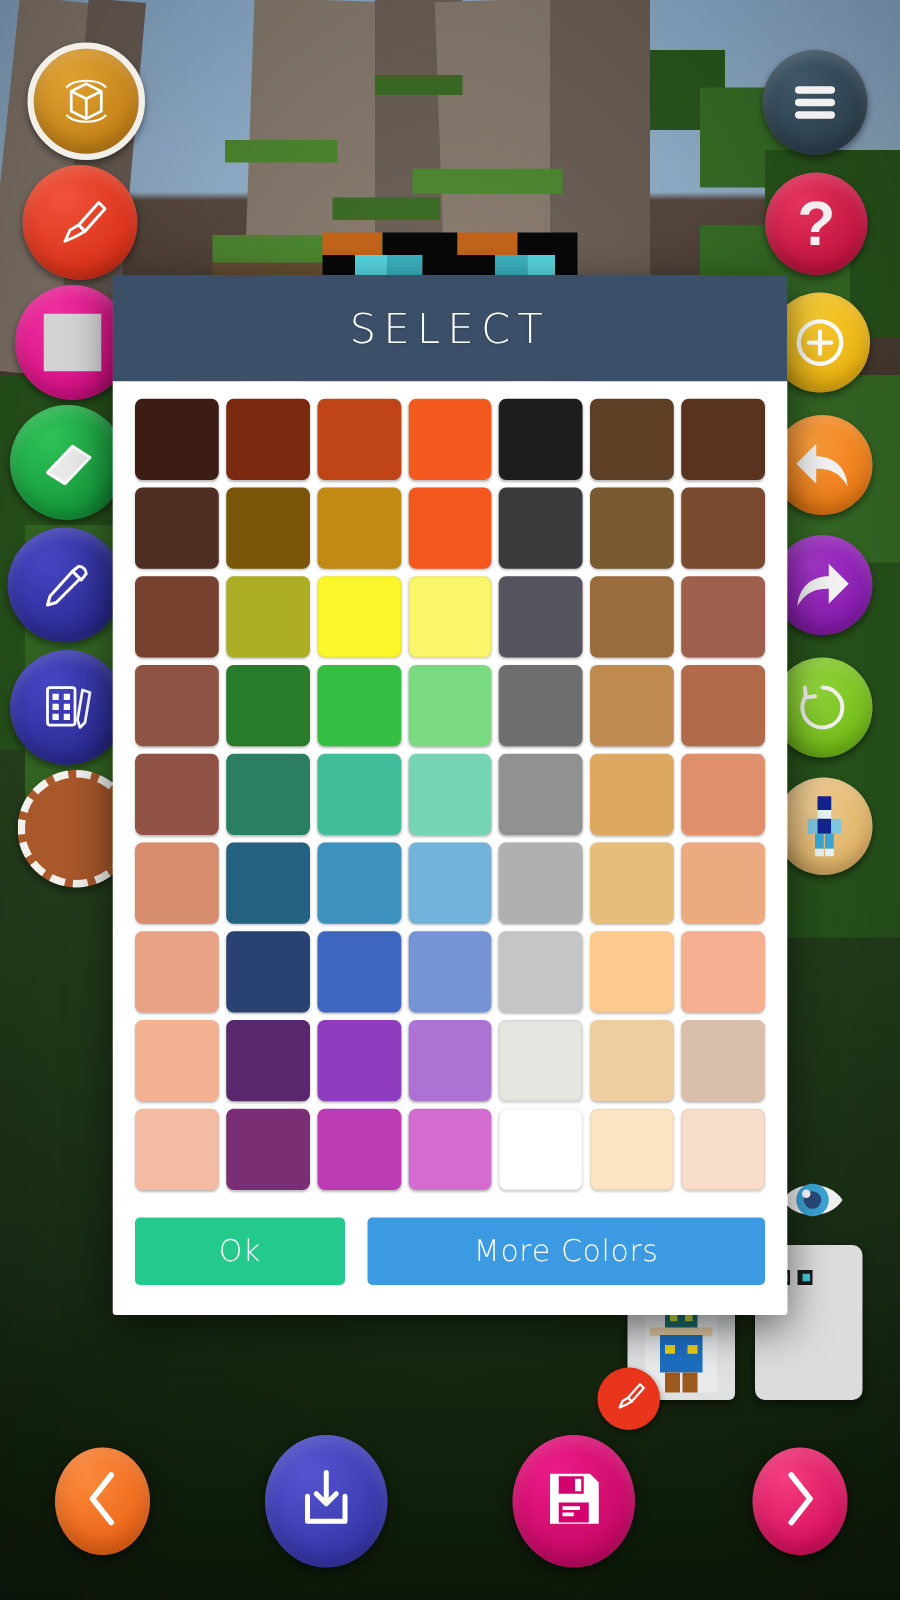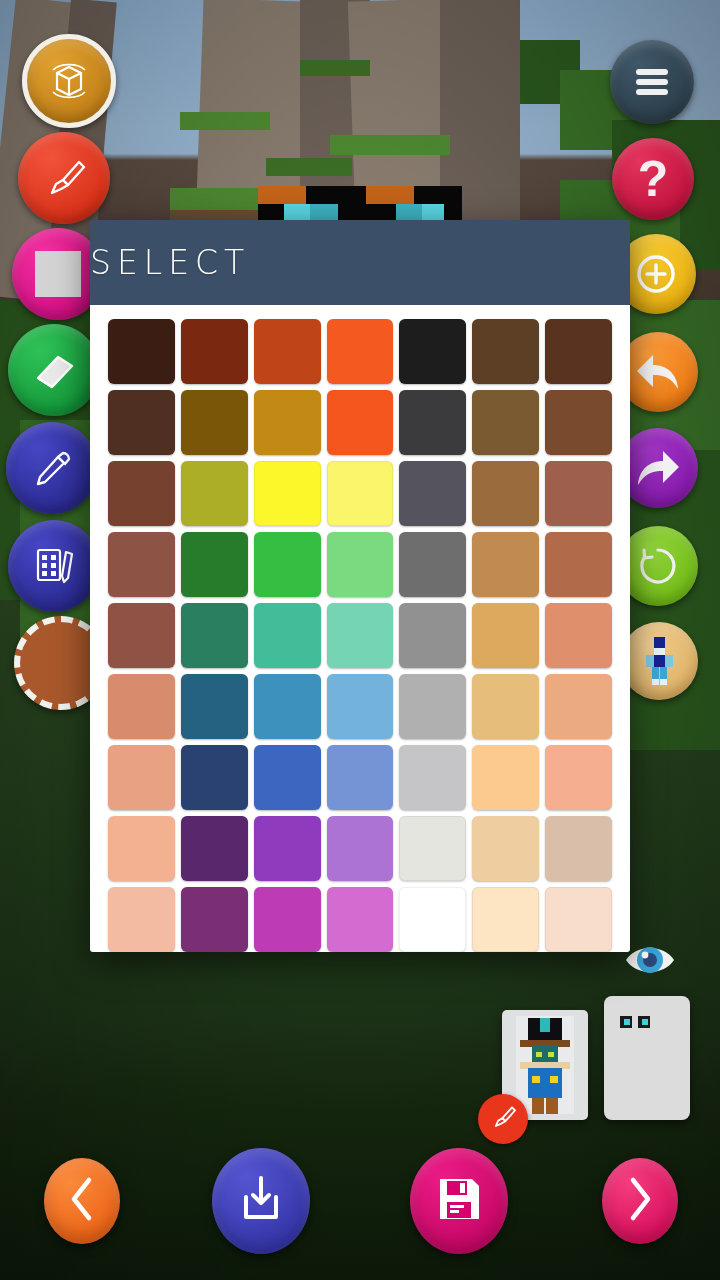--- a/index.html
+++ b/index.html
@@ -54,21 +54,21 @@
   
   #dialog {
     position:absolute; left:90px; top:220px; width:540px;
     border-radius: 3px;
     box-shadow: 0 10px 34px rgba(0,0,0,.55);
     overflow: hidden;
     z-index: 40;
   }
   #dialog-header {
     height: 85px; background:#3b5068;
-    display:flex; align-items:center; justify-content:flex-start;
+    display:flex; align-items:center; justify-content:center;
   }
   #dialog-title {
     color:#ffffff; font-size:33px; letter-spacing:6px; font-weight:300;
     font-family:"DejaVu Sans", sans-serif;
     text-shadow:0 1px 2px rgba(0,0,0,.25);
   }
   #dialog-body { background:#ffffff; padding: 14px 18px 0 18px; }
 
   #color-grid {
     display:grid;
@@ -398,20 +398,24 @@
         <div class="swatch" style="background: rgb(217, 191, 169);"></div>
         <div class="swatch" style="background: rgb(243, 187, 162);"></div>
         <div class="swatch" style="background: rgb(122, 47, 116);"></div>
         <div class="swatch" style="background: rgb(189, 59, 181);"></div>
         <div class="swatch" style="background: rgb(212, 107, 208);"></div>
         <div class="swatch light" style="background: rgb(255, 255, 255);"></div>
         <div class="swatch light" style="background: rgb(253, 229, 195);"></div>
         <div class="swatch light" style="background: rgb(249, 221, 203);"></div>
       </div>
   </div>
+  <div id="dialog-actions">
+    <button class="dlgbtn" id="ok-button">Ok</button>
+    <button class="dlgbtn" id="more-colors-button">More Colors</button>
+  </div>
 </div>
 
 <div id="bottom-nav">
   <div class="navbtn" style="left:44px; top:26px; width:76px; height:86px; background:radial-gradient(circle at 35% 28%, #fb8a3c, #e65609);">
     <span>
       <svg width="34" height="48" viewBox="0 0 34 48" fill="none" stroke="#fff" stroke-width="4.5" stroke-linecap="round" stroke-linejoin="round">
         <path d="M24 5 L9 24 L24 43"></path>
       </svg>
     </span>
   </div>

